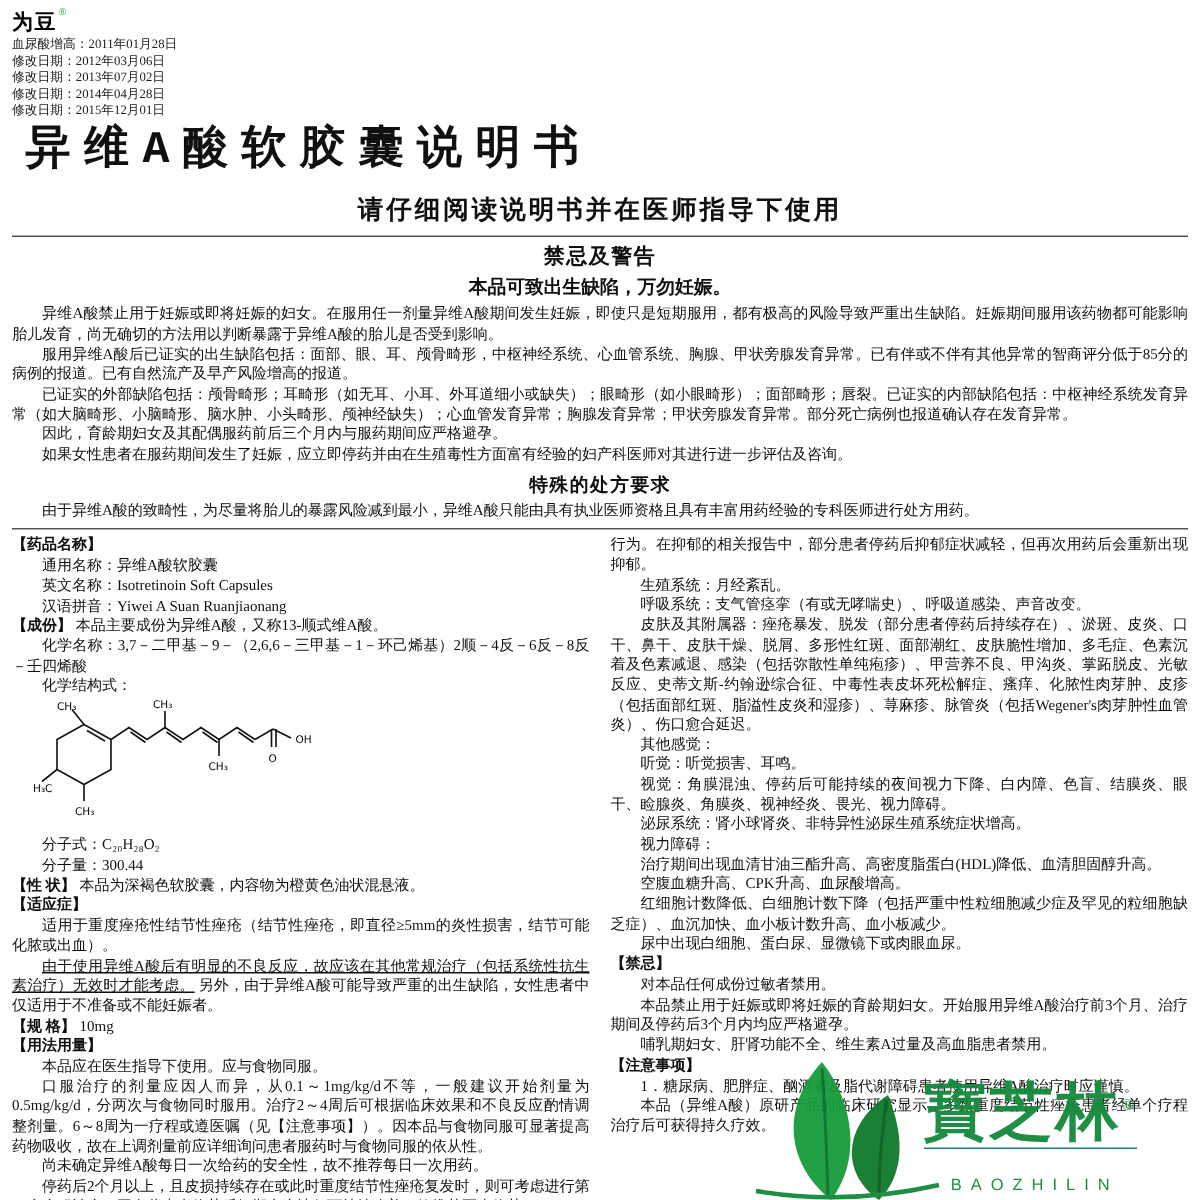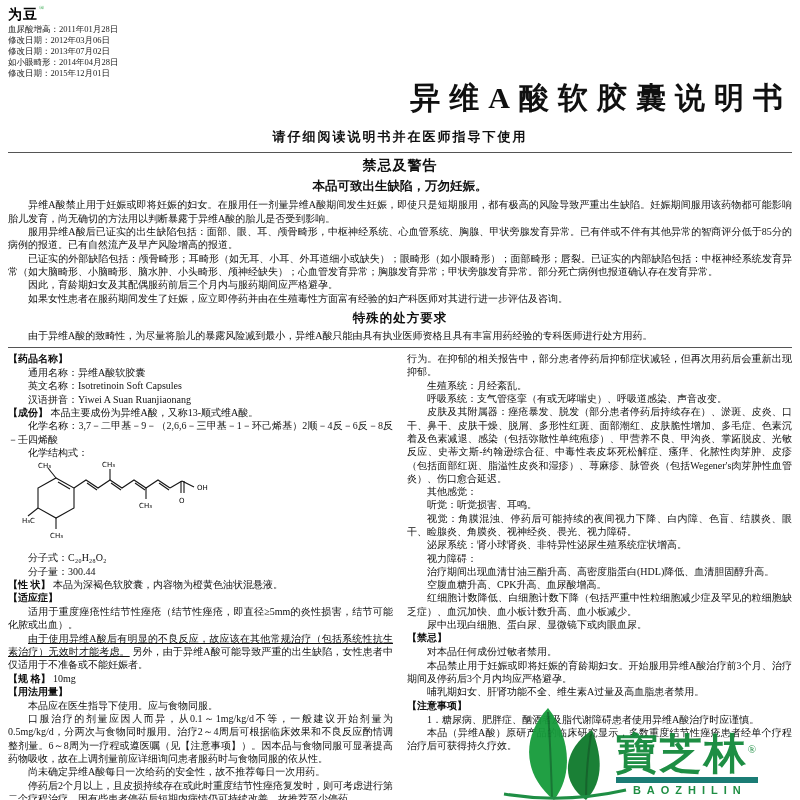--- a/index.html
+++ b/index.html
@@ -8,23 +8,23 @@
   .page{position:relative;width:800px;height:800px;overflow:hidden;background:#fff;padding:6px 8px 0 8px}
 
   
   .header{line-height:1.15}
   .logo-line{display:flex;align-items:flex-start}
   .logo-text{color:#000000;font-weight:bold;font-size:14px;font-family:"Liberation Sans","DejaVu Sans",sans-serif;letter-spacing:1px}
   .logo-reg{color:#1f9d3a;font-size:7px;margin-left:1px;position:relative;top:-2px}
   .dates{font-size:8.5px;line-height:1.28;color:#1a1a1a;margin-top:2px}
 
   
-  .title{text-align:right;font-size:30px;font-weight:bold;letter-spacing:9px;margin-top:0;
-         font-family:Liberation Serif, serif;text-indent:9px}
-  .subtitle{text-align:center;font-size:13px;font-weight:600;letter-spacing:2px;margin-top:9px}
+  .title{text-align:left;font-size:30px;font-weight:bold;letter-spacing:9px;margin-top:0;
+         font-family:Liberation Mono, monospace;text-indent:9px}
+  .subtitle{text-align:center;font-size:17px;font-weight:600;letter-spacing:2px;margin-top:9px}
   .rule{border:none;border-top:1px solid #555;margin:6px 0 4px 0}
   .rule2{border:none;border-top:1px solid #555;margin:5px 0 4px 0}
 
   .warn-heading{text-align:center;font-weight:bold;font-size:14px;margin-top:2px;letter-spacing:1px}
   .warn-sub{text-align:center;font-weight:bold;font-size:12.5px;margin:3px 0 3px 0}
   .special-heading{text-align:center;font-weight:bold;font-size:12.5px;margin:5px 0 2px 0;letter-spacing:1px}
 
   .para{font-size:10px;line-height:1.33;text-align:justify;text-indent:2em}
   .no-indent{text-indent:0}
   .inline-head{font-weight:bold}
@@ -37,38 +37,38 @@
   .struct-wrap{margin:1px 0 1px 14px}
   .struct-svg text{font-size:7px;font-family:"DejaVu Sans","Liberation Sans",sans-serif}
 
   
   .watermark{position:absolute;right:42px;bottom:0;display:flex;align-items:flex-end;opacity:.95;pointer-events:none}
   .wm-leaves{margin-right:-18px;position:relative;bottom:-2px}
   .wm-textblock{text-align:center;padding-bottom:4px}
   .wm-cn{font-size:42px;font-weight:bold;color:#12893a;line-height:1;letter-spacing:2px;
          font-family:"Liberation Serif","DejaVu Serif",serif;white-space:nowrap}
   .wm-reg{font-size:11px;vertical-align:super;color:#12893a;font-weight:normal}
-  .wm-en{font-size:11px;color:#12893a;letter-spacing:6px;margin-top:2px;border-top:6px solid #0f766e;
-         padding-top:1px;font-family:"Liberation Sans","DejaVu Sans",sans-serif;font-weight:bold;text-indent:6px}
+  .wm-en{font-size:11px;color:#12893a;letter-spacing:6px;margin-top:2px;border-top:1px solid #0f766e;
+         padding-top:18px;font-family:"Liberation Sans","DejaVu Sans",sans-serif;font-weight:normal;text-indent:6px}
 </style>
 </head>
 <body>
 
 <div class="page">
 
   <div class="header">
     <div class="logo-line">
       <span class="logo-text">为豆</span>
       <span class="logo-reg">®</span>
     </div>
     <div class="dates">
       <div>血尿酸增高：2011年01月28日</div>
       <div>修改日期：2012年03月06日</div>
       <div>修改日期：2013年07月02日</div>
-      <div>如小眼畸形：2014年04月28日</div>
+      <div>修改日期：2014年04月28日</div>
       <div>修改日期：2015年12月01日</div>
     </div>
   </div>
 
   <h1 class="title">异维A酸软胶囊说明书</h1>
   <div class="subtitle">请仔细阅读说明书并在医师指导下使用</div>
   <hr class="rule">
 
   <div class="warn-heading">禁忌及警告</div>
   <div class="warn-sub">本品可致出生缺陷，万勿妊娠。</div>

